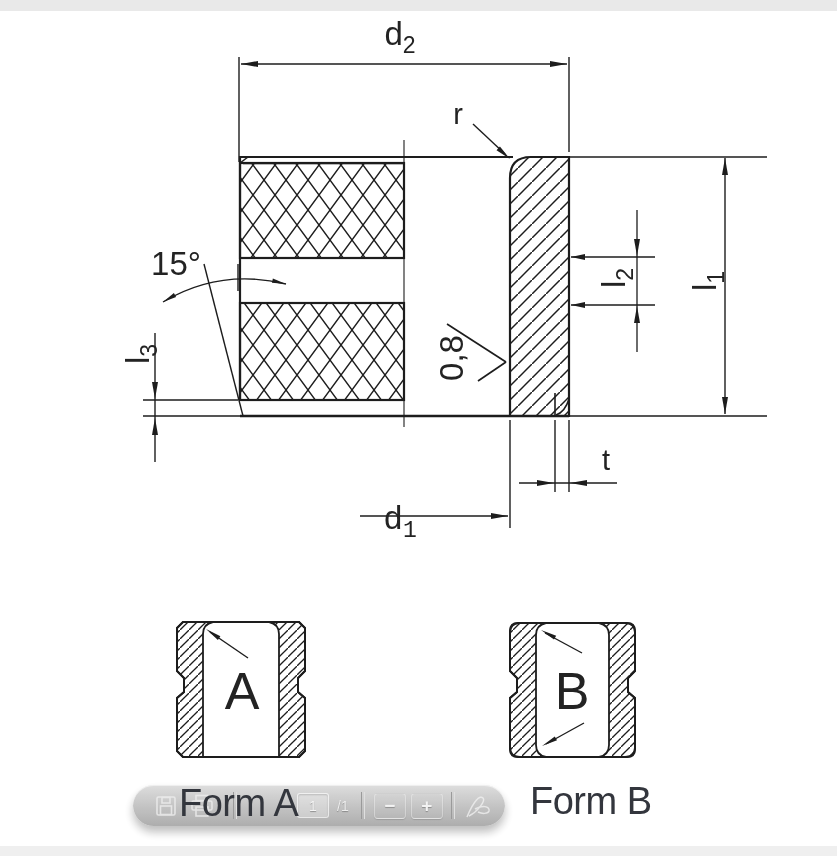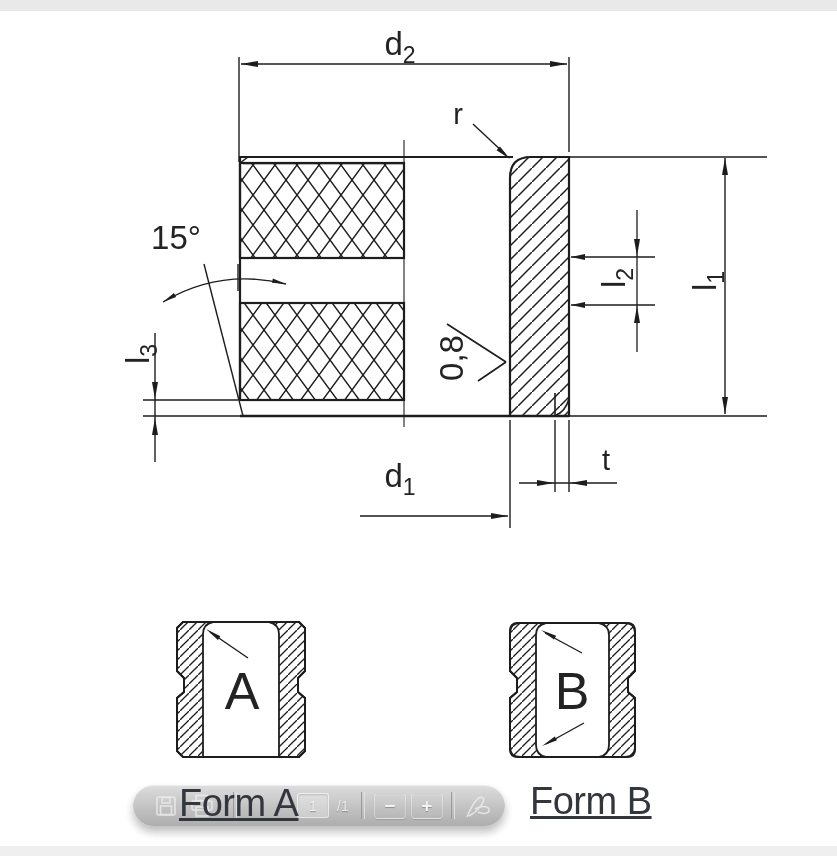--- a/index.html
+++ b/index.html
@@ -16,21 +16,21 @@
     position:absolute;z-index:2;font-size:33px;color:#232323;text-align:center;
     font-family:"Liberation Sans",sans-serif;line-height:1;white-space:nowrap;
   }
   .dim sub{font-size:23px;line-height:0;vertical-align:-8px;}
   .dim.rot{width:64px;height:36px;line-height:36px;transform:rotate(-90deg);}
   .dim.small{font-size:29px;}
 
   
   .caption{
     position:absolute;z-index:6;font-size:38px;color:#33363d;line-height:1.1;
-    font-family:"Liberation Sans",sans-serif;letter-spacing:-0.5px;white-space:nowrap;text-decoration:underline;
+    font-family:"Liberation Sans",sans-serif;letter-spacing:-0.5px;white-space:nowrap;
   }
 
   
   .toolbar{
     position:absolute;left:133px;top:785px;width:372px;height:41px;z-index:5;
     border-radius:21px;
     background:linear-gradient(180deg,#dcdcdc 0%,#c4c4c4 45%,#a9a9a9 100%);
     box-shadow:0 6px 10px rgba(0,0,0,.28), inset 0 1px 0 rgba(255,255,255,.55);
     opacity:.94;display:flex;align-items:center;
   }
@@ -187,35 +187,35 @@
       <polygon points="541,630 554,639.6 556.2,635.8" fill="#1d1d1d" stroke="none"></polygon>
     </g>
     <g stroke-width="1.4">
       <line x1="584" y1="723" x2="546" y2="744"></line>
       <polygon points="542,746 554.8,736.4 557,740.2" fill="#1d1d1d" stroke="none"></polygon>
     </g>
     <text x="572" y="709" text-anchor="middle" fill="#232323" stroke="none" style="font-family:&quot;Liberation Sans&quot;,sans-serif;font-size:52px;">B</text>
   </g>
 </svg>
 
-<div class="dim" style="left:378px;top:27px;width:44px;"><span>d</span><sub>2</sub></div>
+<div class="dim" style="left:378px;top:17px;width:44px;"><span>d</span><sub>2</sub></div>
 
 <div class="dim small" style="left:446px;top:100px;width:24px;">r</div>
 
-<div class="dim" style="left:148px;top:221px;width:56px;">15°</div>
+<div class="dim" style="left:148px;top:247px;width:56px;">15°</div>
 
 <div class="dim rot" style="left:106px;top:336px;"><span>l</span><sub>3</sub></div>
 
 <div class="dim rot" style="left:420px;top:340px;">0,8</div>
 
 <div class="dim rot" style="left:582px;top:260px;"><span>l</span><sub>2</sub></div>
 
 <div class="dim rot" style="left:673px;top:263px;"><span>l</span><sub>1</sub></div>
 
-<div class="dim" style="left:378px;top:459px;width:44px;"><span>d</span><sub>1</sub></div>
+<div class="dim" style="left:378px;top:504px;width:44px;font-family:Liberation Mono, monospace;"><span>d</span><sub>1</sub></div>
 
 <div class="dim small" style="left:594px;top:446px;width:24px;">t</div>
 
 <div class="caption" style="left:179px;top:783px;">Form A</div>
 <div class="caption" style="left:530px;top:781px;">Form B</div>
 
 <div class="toolbar">
   <span class="tb-icon" style="margin-left:22px;">
     <svg width="22" height="22" viewBox="0 0 22 22" fill="none" stroke="#eeeeee" stroke-width="1.6">
       <rect x="2" y="2" width="18" height="18" rx="1.5"></rect>

